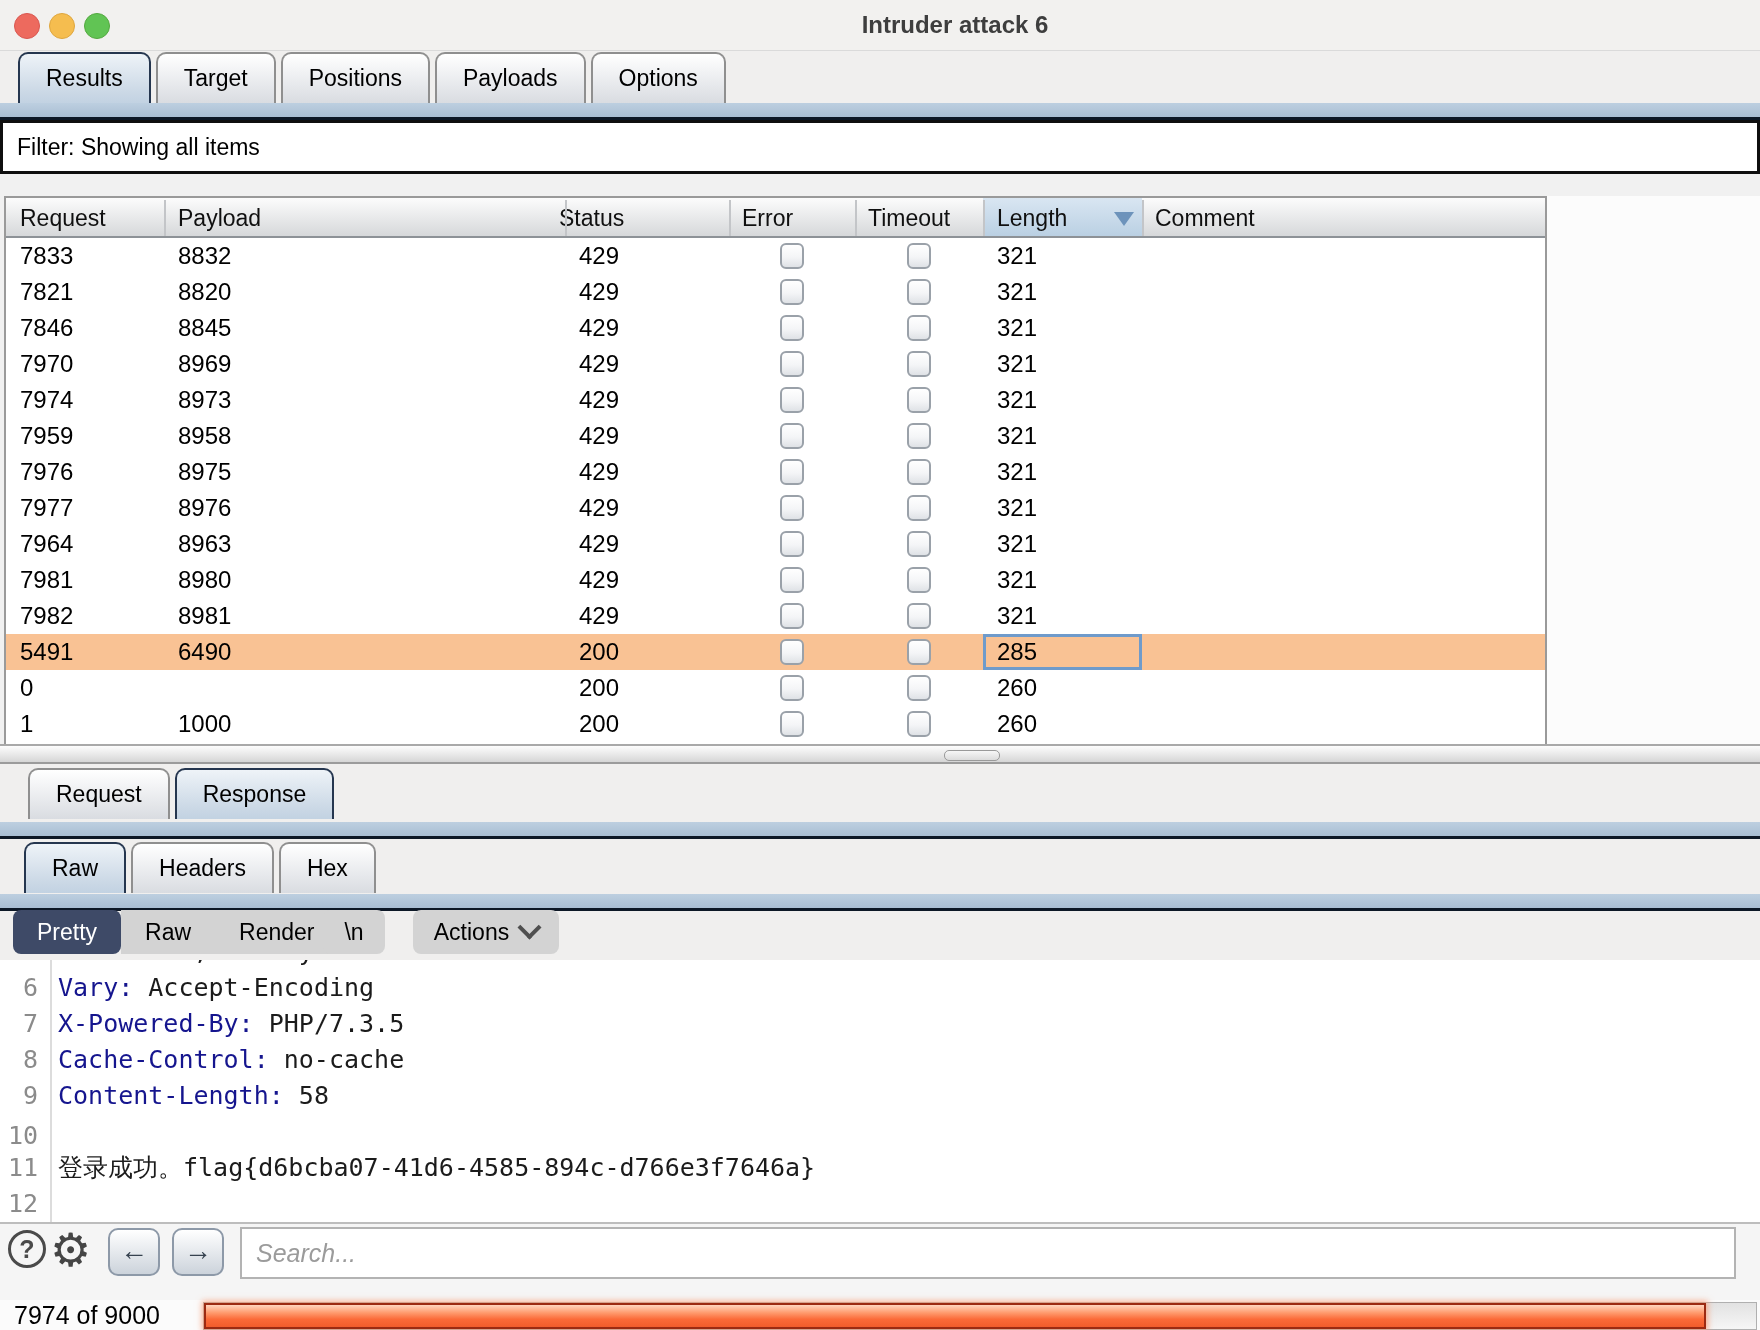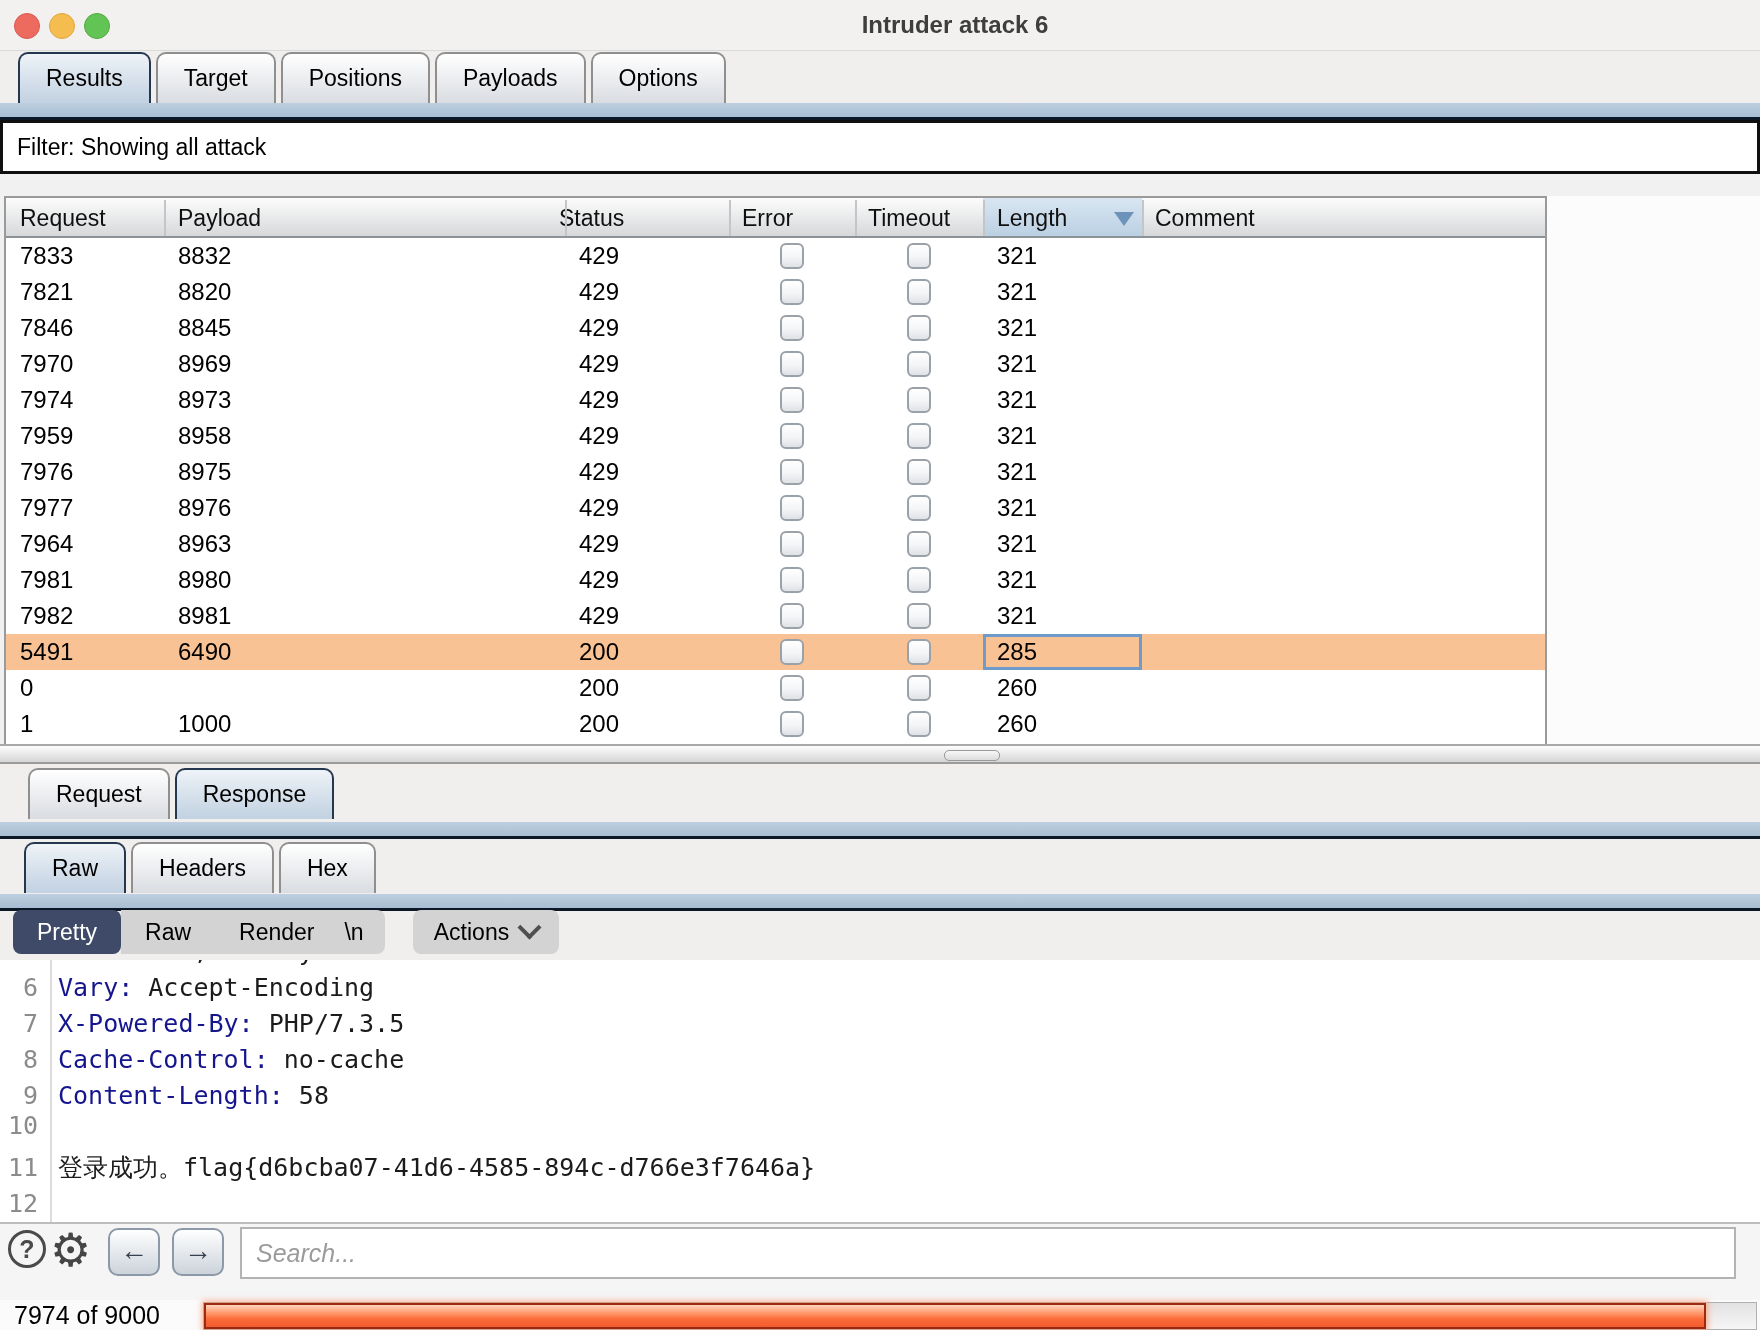--- a/index.html
+++ b/index.html
@@ -118,21 +118,21 @@
   <div class="tabrow" style="left:18px;top:52px;">
     <div class="tab selected">Results</div>
     <div class="tab">Target</div>
     <div class="tab">Positions</div>
     <div class="tab">Payloads</div>
     <div class="tab">Options</div>
   </div>
   <div class="bluestrip" style="top:103px;"></div>
 
   <div class="filterbox">
-    <span>Filter: Showing all attack</span>
+    <span>Filter: Showing all items</span>
   </div>
 
   <div class="tablezone">
     <div class="white-right"></div>
     <div class="grid">
       <div class="edge-l"></div>
       <div class="edge-r"></div>
       <div class="edge-b"></div>
       <div class="ghead">
         <div class="sortcell"></div>
@@ -296,21 +296,21 @@
     <span>Actions</span><span class="chev"></span>
   </div>
 
   <div class="viewport">
     <div class="gutterline"></div>
   <div class="rline" style="top: -26px;"><span class="lnum">5</span><span class="lcontent"><span class="hname">Date:</span><span class="hval"> Tue, 21 May 2019 07:23:56 GMT</span></span></div>
       <div class="rline" style="top: 10px;"><span class="lnum">6</span><span class="lcontent"><span class="hname">Vary:</span><span class="hval"> Accept-Encoding</span></span></div>
       <div class="rline" style="top: 46px;"><span class="lnum">7</span><span class="lcontent"><span class="hname">X-Powered-By:</span><span class="hval"> PHP/7.3.5</span></span></div>
       <div class="rline" style="top: 82px;"><span class="lnum">8</span><span class="lcontent"><span class="hname">Cache-Control:</span><span class="hval"> no-cache</span></span></div>
       <div class="rline" style="top: 118px;"><span class="lnum">9</span><span class="lcontent"><span class="hname">Content-Length:</span><span class="hval"> 58</span></span></div>
-      <div class="rline" style="top: 148px;"><span class="lnum">10</span><span class="lcontent"><span class="hname"></span><span class="hval"></span></span></div>
+      <div class="rline" style="top: 158px;"><span class="lnum">10</span><span class="lcontent"><span class="hname"></span><span class="hval"></span></span></div>
       <div class="rline" style="top: 190px;"><span class="lnum">11</span><span class="lcontent"><span class="hname"></span><span class="hval">登录成功。flag{d6bcba07-41d6-4585-894c-d766e3f7646a}</span></span></div>
       <div class="rline" style="top: 226px;"><span class="lnum">12</span><span class="lcontent"><span class="hname"></span><span class="hval"></span></span></div>
     </div>
 
   <div class="searchrow">
     <div class="help-ic">?</div>
     <div class="gear-ic">⚙</div>
     <div class="navbtn back"><span>←</span></div>
     <div class="navbtn fwd"><span>→</span></div>
     <input class="searchbox" type="text" placeholder="Search..." style="">

